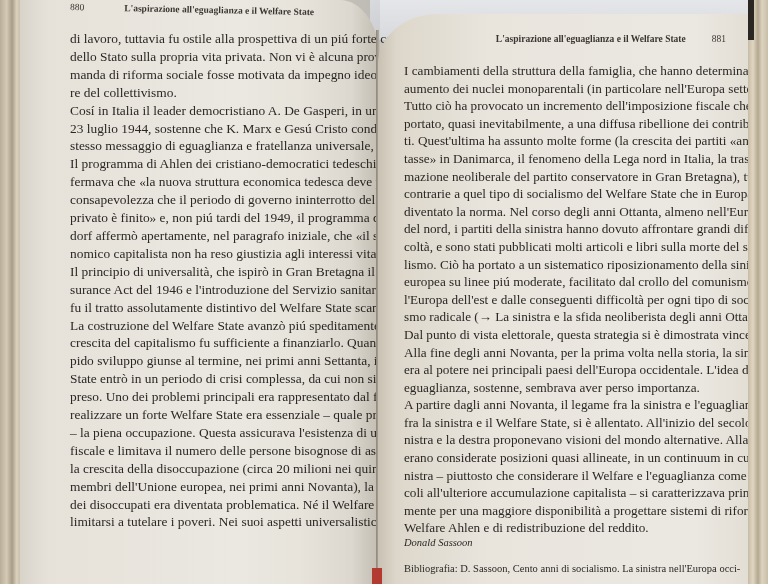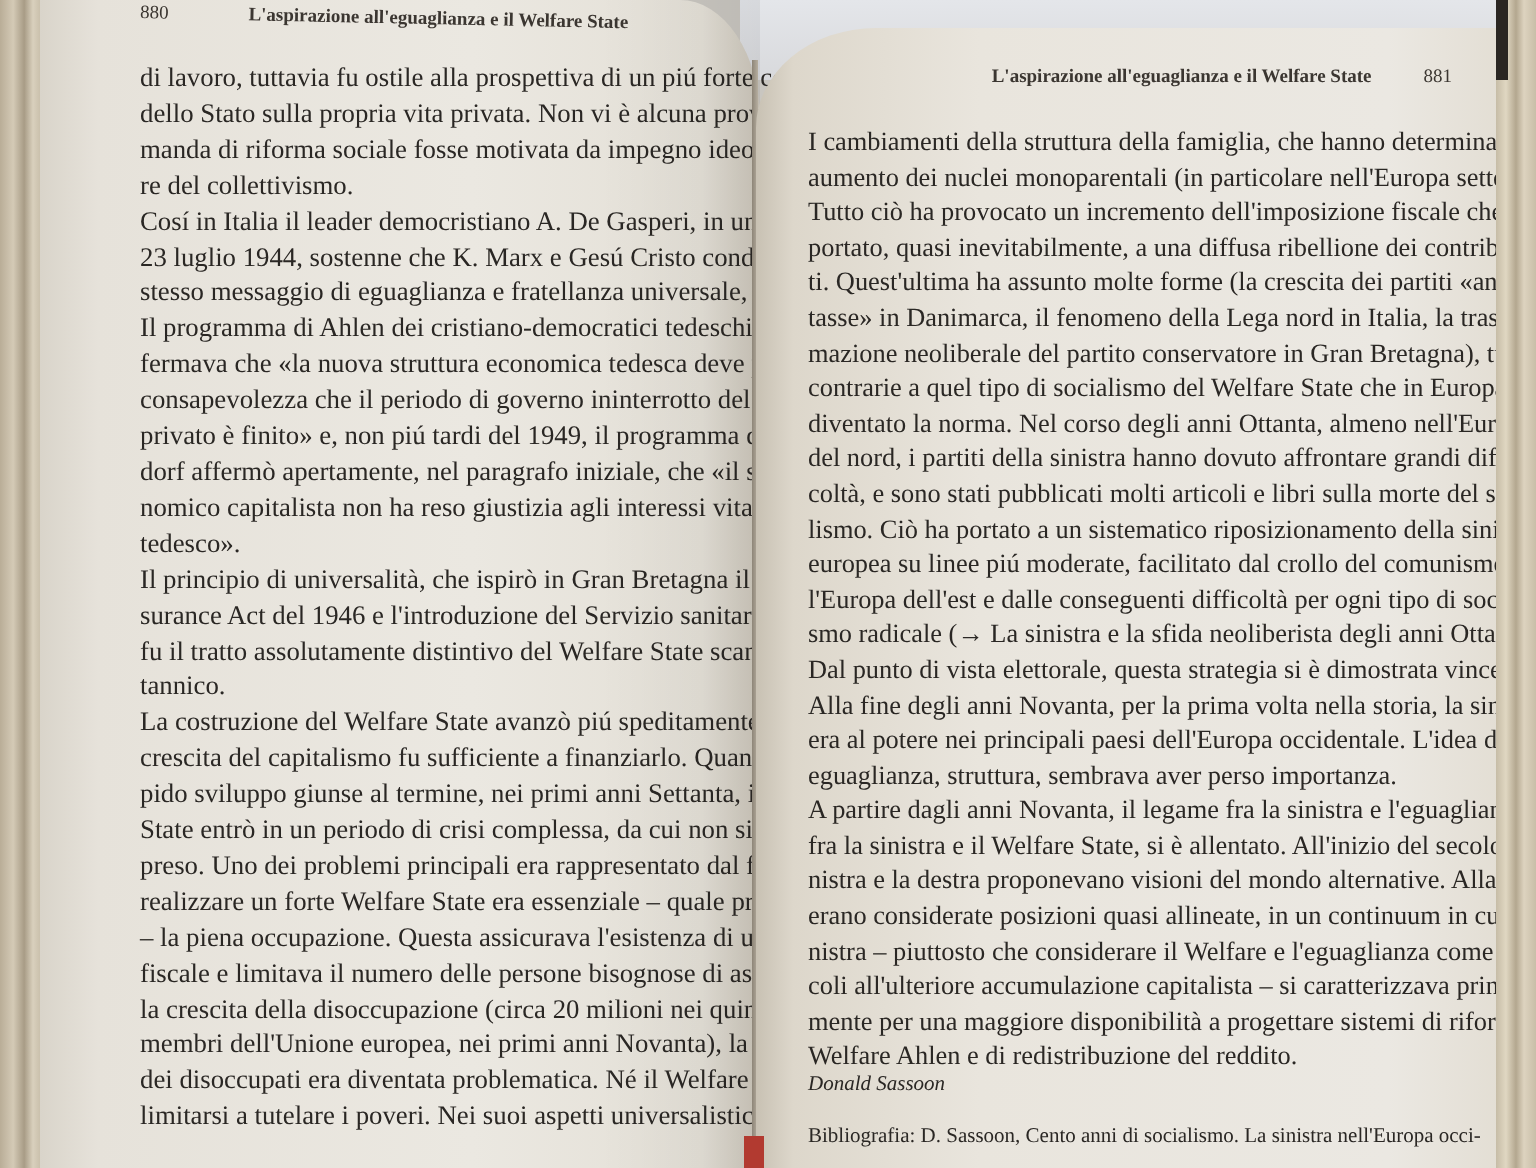--- a/index.html
+++ b/index.html
@@ -89,27 +89,25 @@
         <span class="line">23 luglio 1944, sostenne che K. Marx e Gesú Cristo condivisero lo</span>
         <span class="line">stesso messaggio di eguaglianza e fratellanza universale, «la vera im-</span>
       </div>
       <div class="para">
         <span class="line">Il programma di Ahlen dei cristiano-democratici tedeschi (1947) af-</span>
         <span class="line">fermava che «la nuova struttura economica tedesca deve partire dalla</span>
         <span class="line">consapevolezza che il periodo di governo ininterrotto del capitalismo</span>
         <span class="line">privato è finito» e, non piú tardi del 1949, il programma di Duessel-</span>
         <span class="line">dorf affermò apertamente, nel paragrafo iniziale, che «il sistema eco-</span>
         <span class="line">nomico capitalista non ha reso giustizia agli interessi vitali del popolo</span>
-        <span class="line">tedesco».</span>
       </div>
       <div class="para">
         <span class="line">Il principio di universalità, che ispirò in Gran Bretagna il National In-</span>
         <span class="line">surance Act del 1946 e l'introduzione del Servizio sanitario nazionale,</span>
         <span class="line">fu il tratto assolutamente distintivo del Welfare State scandinavo e bri-</span>
-        <span class="line">tannico.</span>
       </div>
       <div class="para">
         <span class="line">La costruzione del Welfare State avanzò piú speditamente laddove la</span>
         <span class="line">crescita del capitalismo fu sufficiente a finanziarlo. Quando questo ra-</span>
         <span class="line">pido sviluppo giunse al termine, nei primi anni Settanta, il Welfare</span>
         <span class="line">State entrò in un periodo di crisi complessa, da cui non si è ancora ri-</span>
         <span class="line">preso. Uno dei problemi principali era rappresentato dal fatto che per</span>
         <span class="line">realizzare un forte Welfare State era essenziale – quale precondizione</span>
         <span class="line">– la piena occupazione. Questa assicurava l'esistenza di un'ampia base</span>
         <span class="line">fiscale e limitava il numero delle persone bisognose di assistenza. Con</span>
@@ -144,21 +142,21 @@
         <span class="line">diventato la norma. Nel corso degli anni Ottanta, almeno nell'Europa</span>
         <span class="line">del nord, i partiti della sinistra hanno dovuto affrontare grandi diffi-</span>
         <span class="line">coltà, e sono stati pubblicati molti articoli e libri sulla morte del socia-</span>
         <span class="line">lismo. Ciò ha portato a un sistematico riposizionamento della sinistra</span>
         <span class="line">europea su linee piú moderate, facilitato dal crollo del comunismo nel-</span>
         <span class="line">l'Europa dell'est e dalle conseguenti difficoltà per ogni tipo di sociali-</span>
         <span class="line">smo radicale (→ La sinistra e la sfida neoliberista degli anni Ottanta).</span>
         <span class="line">Dal punto di vista elettorale, questa strategia si è dimostrata vincente.</span>
         <span class="line">Alla fine degli anni Novanta, per la prima volta nella storia, la sinistra</span>
         <span class="line">era al potere nei principali paesi dell'Europa occidentale. L'idea di</span>
-        <span class="line">eguaglianza, struttura, sembrava aver perso importanza.</span>
+        <span class="line">eguaglianza, sostenne, sembrava aver perso importanza.</span>
       </div>
       <div class="para">
         <span class="line">A partire dagli anni Novanta, il legame fra la sinistra e l'eguaglianza, e</span>
         <span class="line">fra la sinistra e il Welfare State, si è allentato. All'inizio del secolo, la si-</span>
         <span class="line">nistra e la destra proponevano visioni del mondo alternative. Alla fine,</span>
         <span class="line">erano considerate posizioni quasi allineate, in un continuum in cui la si-</span>
         <span class="line">nistra – piuttosto che considerare il Welfare e l'eguaglianza come osta-</span>
         <span class="line">coli all'ulteriore accumulazione capitalista – si caratterizzava principal-</span>
         <span class="line">mente per una maggiore disponibilità a progettare sistemi di riforma del</span>
         <span class="line">Welfare Ahlen e di redistribuzione del reddito.</span>

